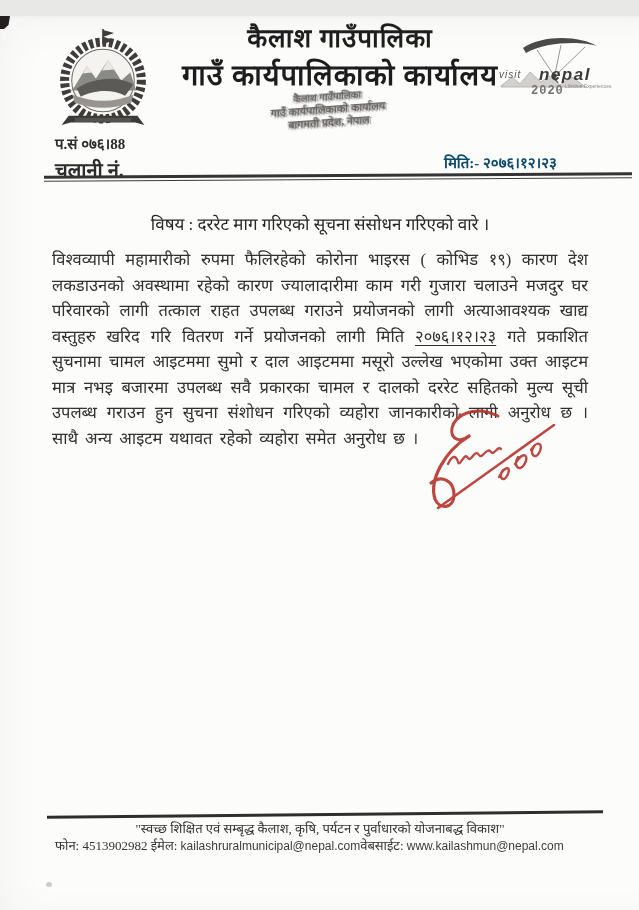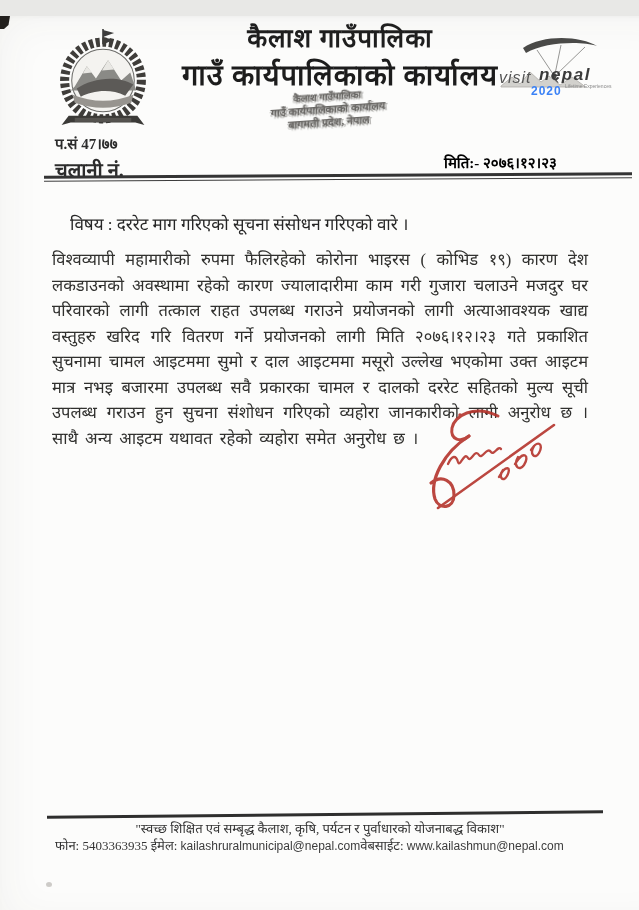--- a/index.html
+++ b/index.html
@@ -24,41 +24,41 @@
   .ghost-stamp{
     position:absolute;left:218px;top:74px;width:220px;text-align:center;z-index:1;
     transform:rotate(-4deg);
     color:#4e4c49;opacity:.85;filter:blur(.35px);
     font-size:11px;line-height:13px;font-weight:bold;
     text-shadow:2px 1px 0 rgba(90,88,84,.5), -1px 2px 0 rgba(110,108,104,.35);
   }
   .ghost-stamp .gs1{font-size:10px;}
   .visit-nepal{position:absolute;left:497px;top:16px;width:120px;height:86px;}
   .vn-svg{position:absolute;left:0;top:0;}
-  .vn-visit{position:absolute;left:2px;top:37px;font-style:italic;font-size:16px;color:#555;
+  .vn-visit{position:absolute;left:2px;top:37px;font-style:italic;font-size:10px;color:#555;
     font-family:"Liberation Sans",sans-serif;letter-spacing:1px;}
   .vn-nepal{position:absolute;left:42px;top:33px;font-weight:bold;font-size:17px;color:#3a3a3a;
     font-family:"Liberation Sans",sans-serif;letter-spacing:1.5px;font-style:italic;}
-  .vn-year{position:absolute;left:34px;top:52px;font-weight:bold;font-size:12px;color:#3b82f6;
-    font-family:Liberation Sans, sans-serif;letter-spacing:1px;}
+  .vn-year{position:absolute;left:34px;top:52px;font-weight:bold;font-size:12px;color:#737373;
+    font-family:Liberation Mono, monospace;letter-spacing:1px;}
   .vn-tag{position:absolute;left:68px;top:51px;font-size:5px;color:#8a8a8a;width:52px;
     font-family:"Liberation Sans",sans-serif;line-height:6px;}
   
   .ref-no{position:absolute;left:55px;top:117px;font-size:15px;font-weight:bold;color:#2c2c2c;}
   .dispatch{position:absolute;left:55px;top:140px;font-size:20px;font-weight:bold;color:#2c2c2c;}
-  .letter-date{position:absolute;left:444px;top:136px;font-size:15px;font-weight:bold;color:#000000;}
+  .letter-date{position:absolute;left:444px;top:136px;font-size:15px;font-weight:bold;color:#0c4a6e;}
   .rule-top{position:absolute;left:44px;top:158px;width:588px;height:2px;
     border-top:3px solid #343434;border-bottom:1px solid #3c3c3c;transform:rotate(-0.35deg);}
   
-  .subject{position:absolute;left:70px;top:196px;width:500px;
+  .subject{position:absolute;left:70px;top:196px;width:500px;text-align:center;
     font-size:17px;color:#262626;}
   .body-text{position:absolute;left:52px;top:231px;width:536px;
     font-size:16.5px;line-height:25.5px;color:#30302e;
     text-align:justify;word-spacing:3px;}
-  .body-text .udate{text-underline-offset:3px;}
+  .body-text .udate{text-decoration:underline;text-underline-offset:3px;}
   .signature{position:absolute;left:402px;top:386px;width:180px;height:112px;}
   
   .rule-bottom{position:absolute;left:47px;top:797px;width:556px;height:3px;
     background:#2e2e2e;transform:rotate(-0.55deg);}
   .motto{position:absolute;left:60px;top:803px;width:520px;text-align:center;
     font-size:13px;color:#343434;}
   .contact{position:absolute;left:55px;top:820px;width:540px;font-size:13px;color:#343434;}
   .contact .latin{font-family:"Liberation Sans",sans-serif;font-size:12px;color:#3c3c3c;}
   .smudge{position:absolute;left:46px;top:866px;width:6px;height:5px;background:#b9b7b2;
     border-radius:50%;opacity:.7;}
@@ -102,21 +102,21 @@
       <circle cx="57" cy="44" r="2.6" fill="#4a4a48"></circle>
       <path d="M57,46 l-3,6 M57,46 l4,5" stroke="#4a4a48" stroke-width="1.4"></path>
       <path d="M4,54 l11,-9 l8,7 l10,-12 l11,10 l8,-6 l11,9 l12,-8 l11,8 l2,2 H4 Z" fill="#d2d1cd" stroke="#aeaca8" stroke-width="0.8"></path>
     </svg>
     <span class="vn-visit">visit</span>
     <span class="vn-nepal">nepal</span>
     <span class="vn-year">2020</span>
     <span class="vn-tag">Lifetime Experiences</span>
   </div>
 
-  <div class="ref-no">प.सं 47।७७</div>
+  <div class="ref-no">प.सं ०७६।88</div>
   <div class="dispatch">चलानी नं.</div>
   <div class="letter-date">मिति:- २०७६।१२।२३</div>
   <div class="rule-top"></div>
 
   <div class="subject">विषय : दररेट माग गरिएको सूचना संसोधन गरिएको वारे ।</div>
 
   <div class="body-text"><span>विश्वव्यापी महामारीको रुपमा फैलिरहेको कोरोना भाइरस ( कोभिड १९) कारण देश लकडाउनको अवस्थामा रहेको कारण ज्यालादारीमा काम गरी गुजारा चलाउने मजदुर घर परिवारको लागी तत्काल राहत उपलब्ध गराउने प्रयोजनको लागी अत्याआवश्यक खाद्य वस्तुहरु खरिद गरि वितरण गर्ने प्रयोजनको लागी मिति </span><span class="udate">२०७६।१२।२३</span><span> गते प्रकाशित सुचनामा चामल आइटममा सुमो र दाल आइटममा मसूरो उल्लेख भएकोमा उक्त आइटम मात्र नभइ बजारमा उपलब्ध सवै प्रकारका चामल र दालको दररेट सहितको मुल्य सूची उपलब्ध गराउन हुन सुचना संशोधन गरिएको व्यहोरा जानकारीको लागी अनुरोध छ । साथै अन्य आइटम यथावत रहेको व्यहोरा समेत अनुरोध छ ।</span></div>
 
   <svg class="signature" viewBox="0 0 180 110">
     <g stroke="#b5342c" fill="none" stroke-linecap="round" opacity="0.9">
@@ -127,20 +127,20 @@
       <path d="M97,74 c7,-13 13,-10 8,-1 c-4,7 -9,1 -4,-6" stroke-width="2.4"></path>
       <path d="M113,61 c9,-15 15,-8 9,1 c-5,7 -11,1 -6,-8" stroke-width="2.4"></path>
       <path d="M129,47 c7,-11 13,-6 8,3 c-4,7 -10,1 -5,-7" stroke-width="2.4"></path>
       <circle cx="58" cy="12" r="1.8" fill="#b5342c" stroke="none"></circle>
     </g>
   </svg>
 
   <div class="rule-bottom"></div>
   <div class="motto">"स्वच्छ शिक्षित एवं सम्बृद्ध कैलाश, कृषि, पर्यटन र पुर्वाधारको योजनाबद्ध विकाश"</div>
   <div class="contact">
-    <span>फोन: 5403363935</span>
+    <span>फोन: 4513902982</span>
     <span>ईमेल:</span>
     <span class="latin">kailashruralmunicipal@nepal.com</span><span>वेबसाईट:</span>
     <span class="latin">www.kailashmun@nepal.com</span>
   </div>
   <div class="smudge"></div>
 
 </div>
 
 </body></html>

